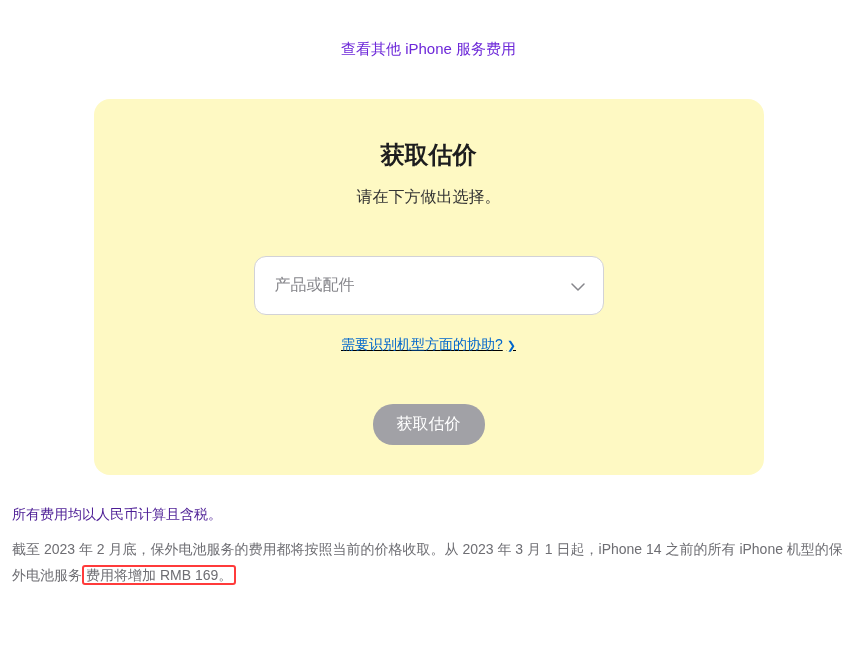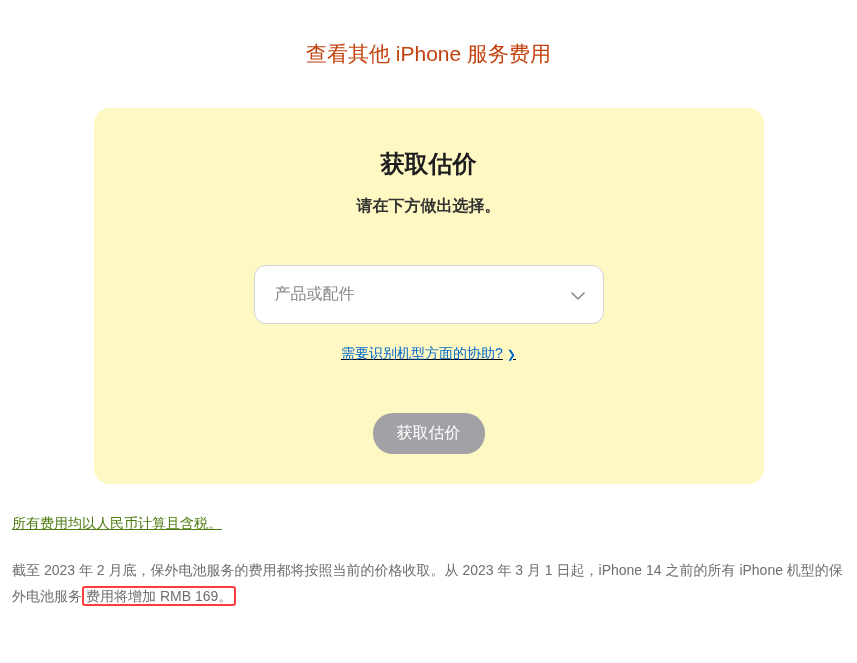--- a/index.html
+++ b/index.html
@@ -16,44 +16,43 @@
       overflow: hidden;
     }
     .container {
       padding: 40px 12px 0 12px;
     }
     .top-link {
       text-align: center;
       margin-bottom: 40px;
     }
     .top-link a {
-      color: #c2410c;
+      color: #6d28d9;
       text-decoration: none;
-      font-size: 21px;
+      font-size: 15px;
     }
     .card {
       max-width: 670px;
       margin: 0 auto;
       background: #fef9c3;
       border-radius: 16px;
       padding: 40px 50px 30px 50px;
     }
     .card-title {
       text-align: center;
       font-size: 24px;
       font-weight: 600;
       color: #1d1d1f;
       margin-bottom: 16px;
     }
     .card-subtitle {
       text-align: center;
       font-size: 16px;
       color: #333;
       margin-bottom: 48px;
-      font-weight: bold;
     }
     .select-box {
       position: relative;
       max-width: 350px;
       margin: 0 auto 20px auto;
       background: #fff;
       border: 1px solid #d2d2d7;
       border-radius: 12px;
       padding: 18px 44px 18px 20px;
       cursor: pointer;
@@ -95,24 +94,23 @@
       border-radius: 20px;
       padding: 10px 24px;
       font-size: 16px;
       cursor: not-allowed;
     }
     .footer {
       padding: 28px 0 0 0;
     }
     .note-line1 {
       font-size: 14px;
-      color: #4d7c0f;
-      margin-bottom: 24px;
+      color: #4c1d95;
+      margin-bottom: 12px;
       line-height: 1.6;
-      text-decoration: underline;
     }
     .note-line2 {
       font-size: 14px;
       color: #6e6e73;
       line-height: 1.8;
     }
     .highlight-box {
       border: 2px solid #ff3b3b;
       border-radius: 3px;
       padding: 0 2px;

